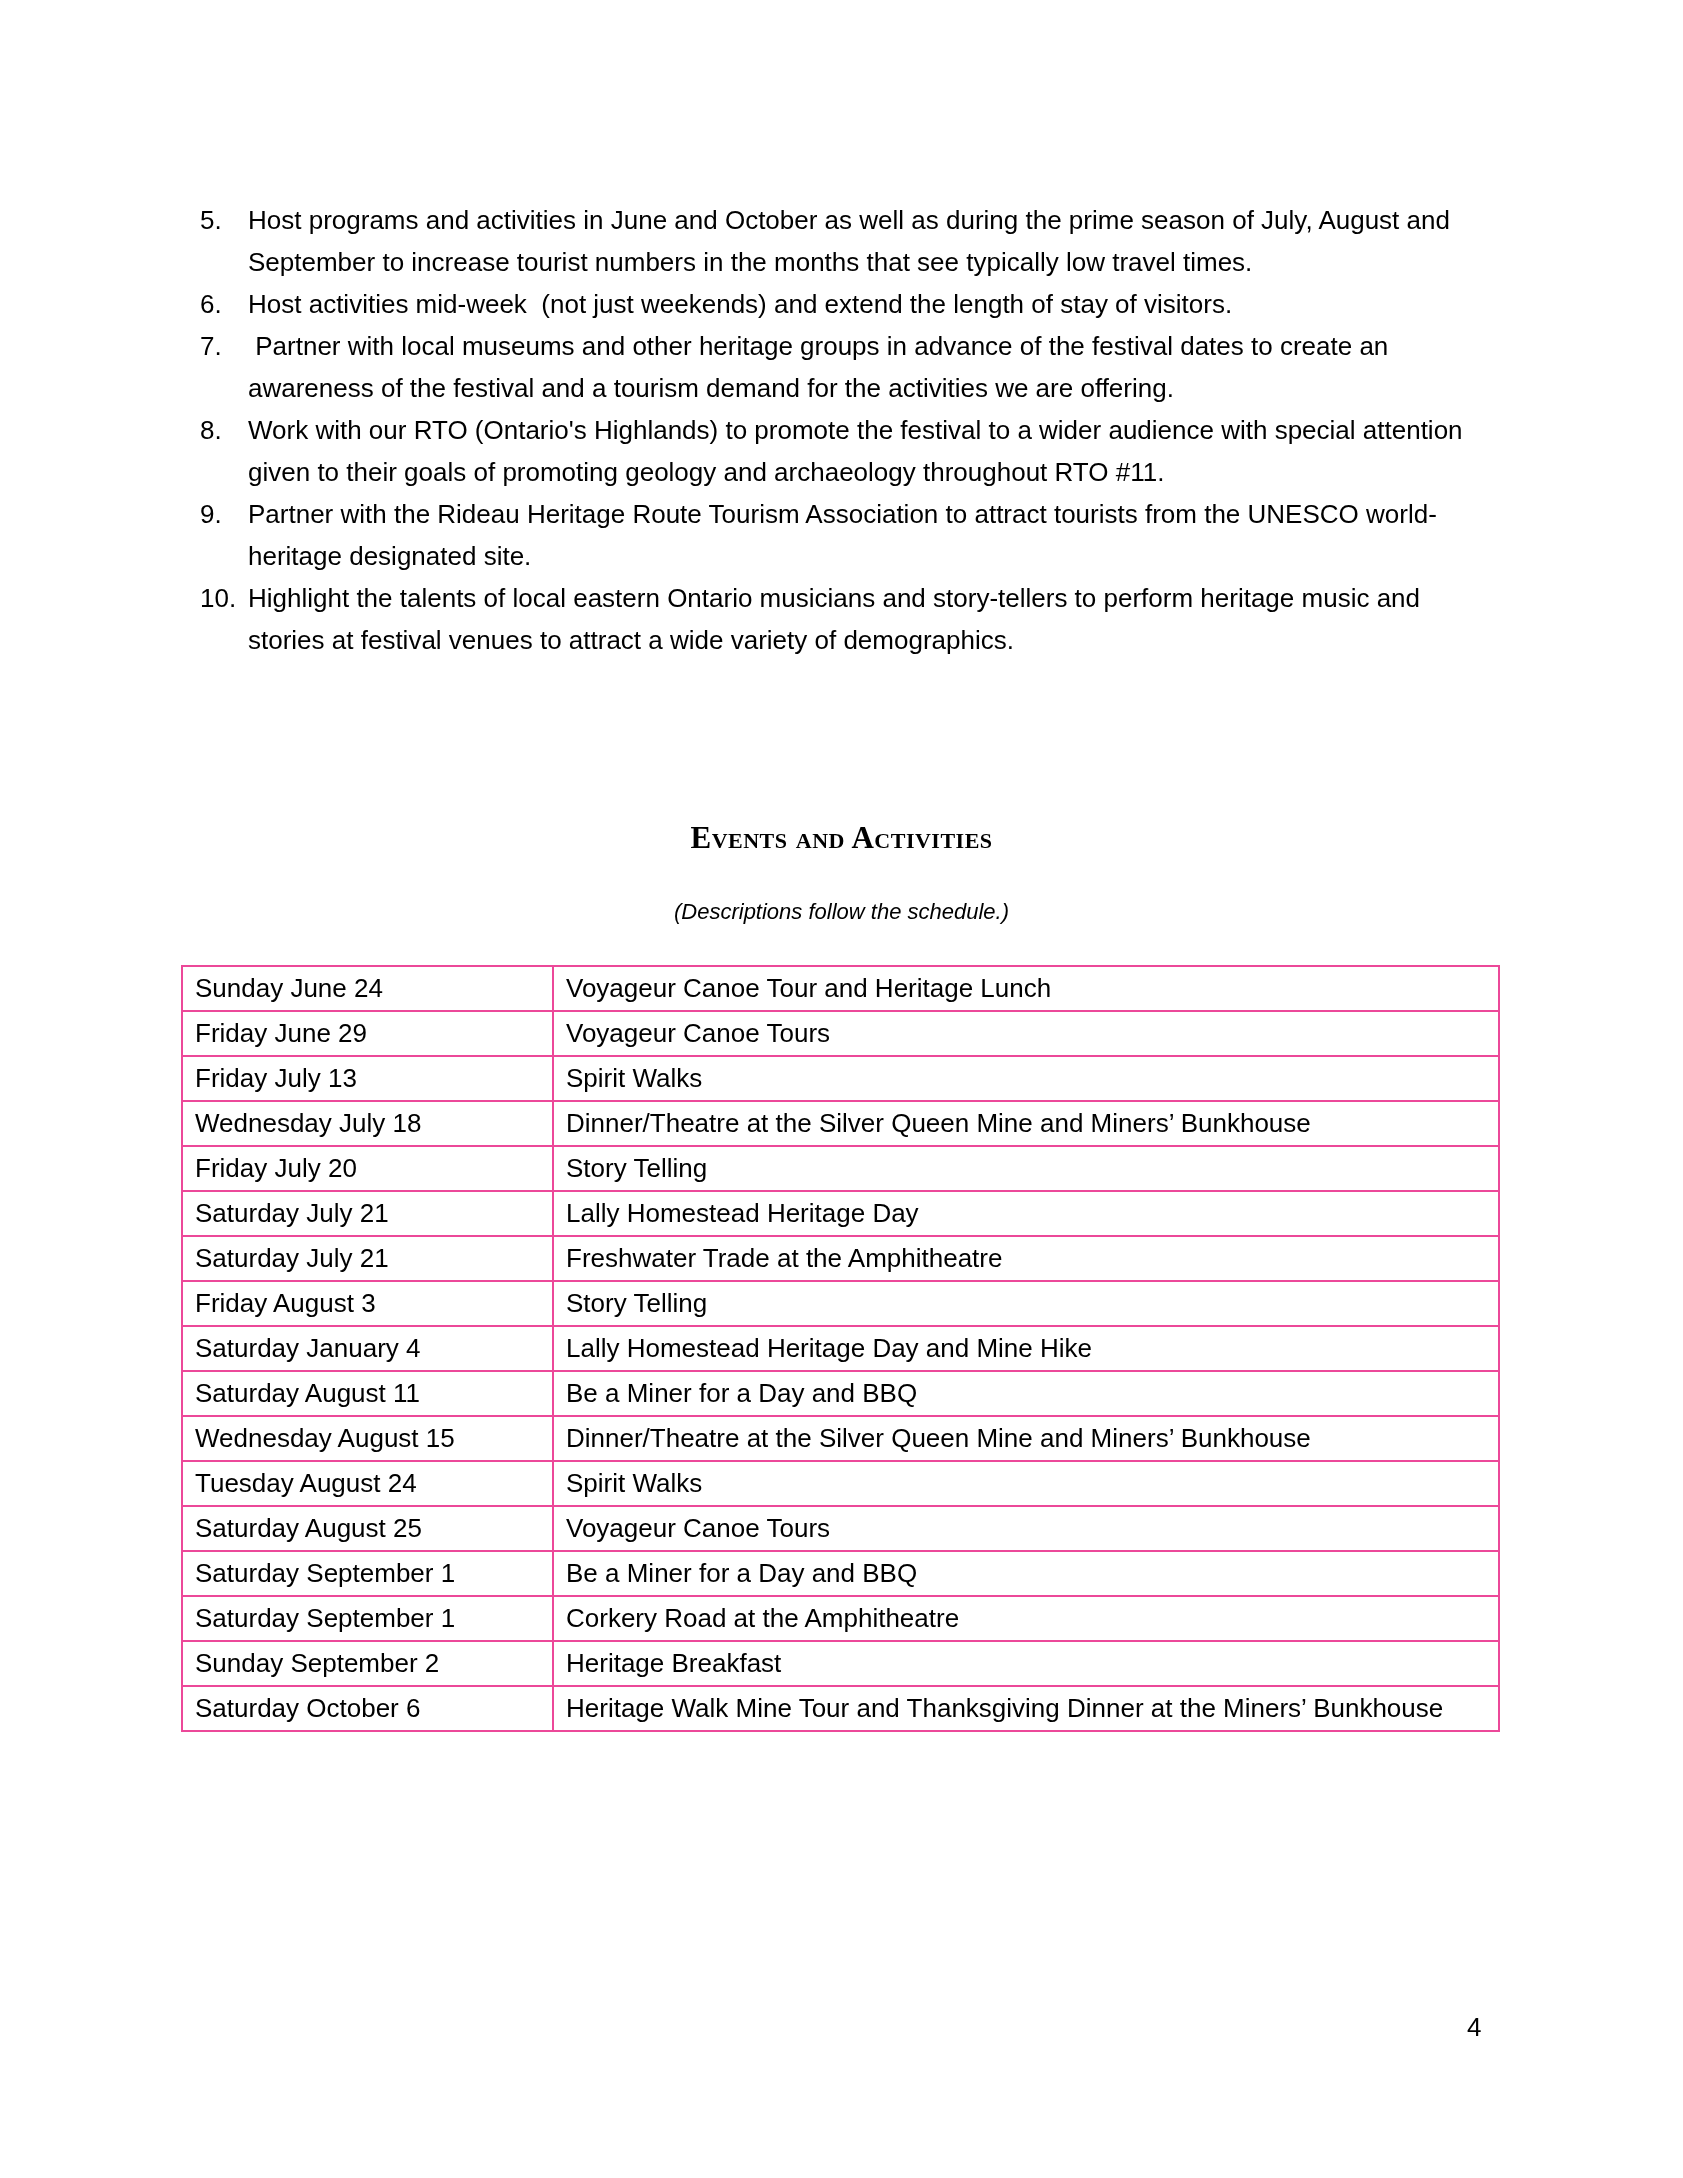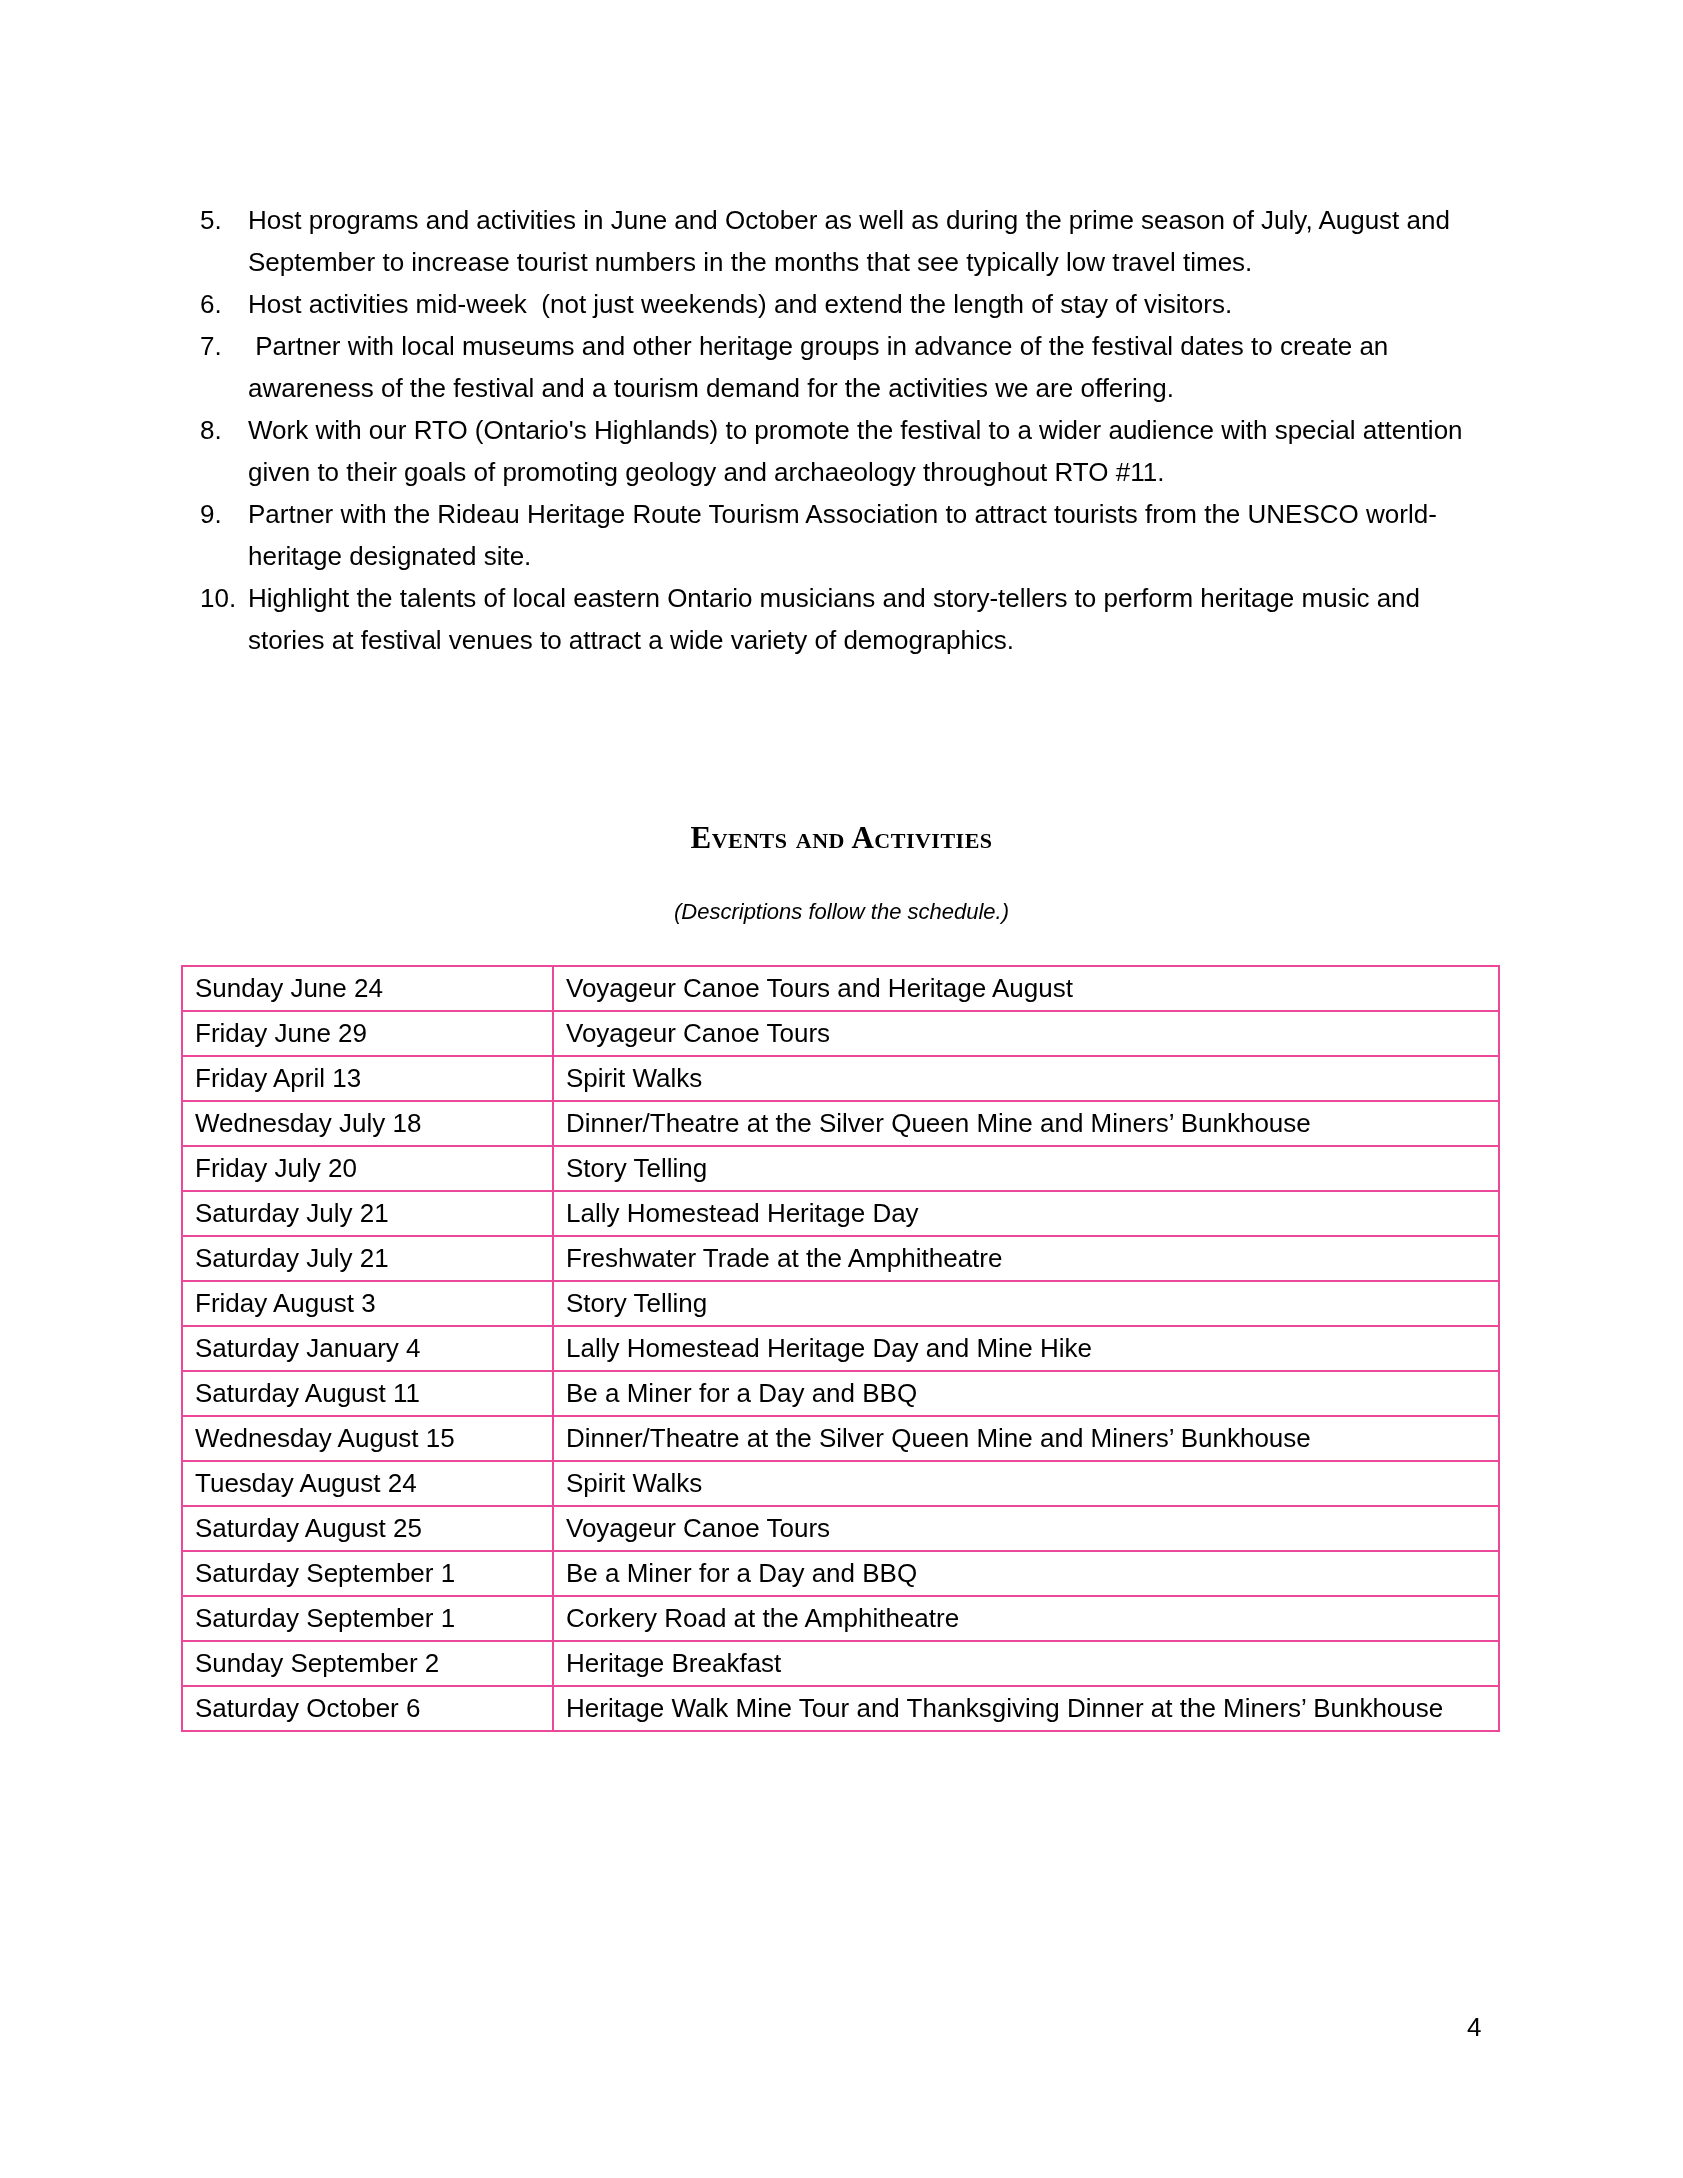--- a/index.html
+++ b/index.html
@@ -105,28 +105,28 @@
     </div>
 
   <div class="section-title">Events and Activities</div>
 
   <div class="section-subtitle">(Descriptions follow the schedule.)</div>
 
   <table class="schedule">
     <tbody id="schedule-body">
         <tr>
           <td class="date-cell">Sunday June 24</td>
-          <td class="event-cell">Voyageur Canoe Tours and Heritage August</td>
+          <td class="event-cell">Voyageur Canoe Tour and Heritage Lunch</td>
         </tr>
         <tr>
           <td class="date-cell">Friday June 29</td>
           <td class="event-cell">Voyageur Canoe Tours</td>
         </tr>
         <tr>
-          <td class="date-cell">Friday April 13</td>
+          <td class="date-cell">Friday July 13</td>
           <td class="event-cell">Spirit Walks</td>
         </tr>
         <tr>
           <td class="date-cell">Wednesday July 18</td>
           <td class="event-cell">Dinner/Theatre at the Silver Queen Mine and Miners’ Bunkhouse</td>
         </tr>
         <tr>
           <td class="date-cell">Friday July 20</td>
           <td class="event-cell">Story Telling</td>
         </tr>

